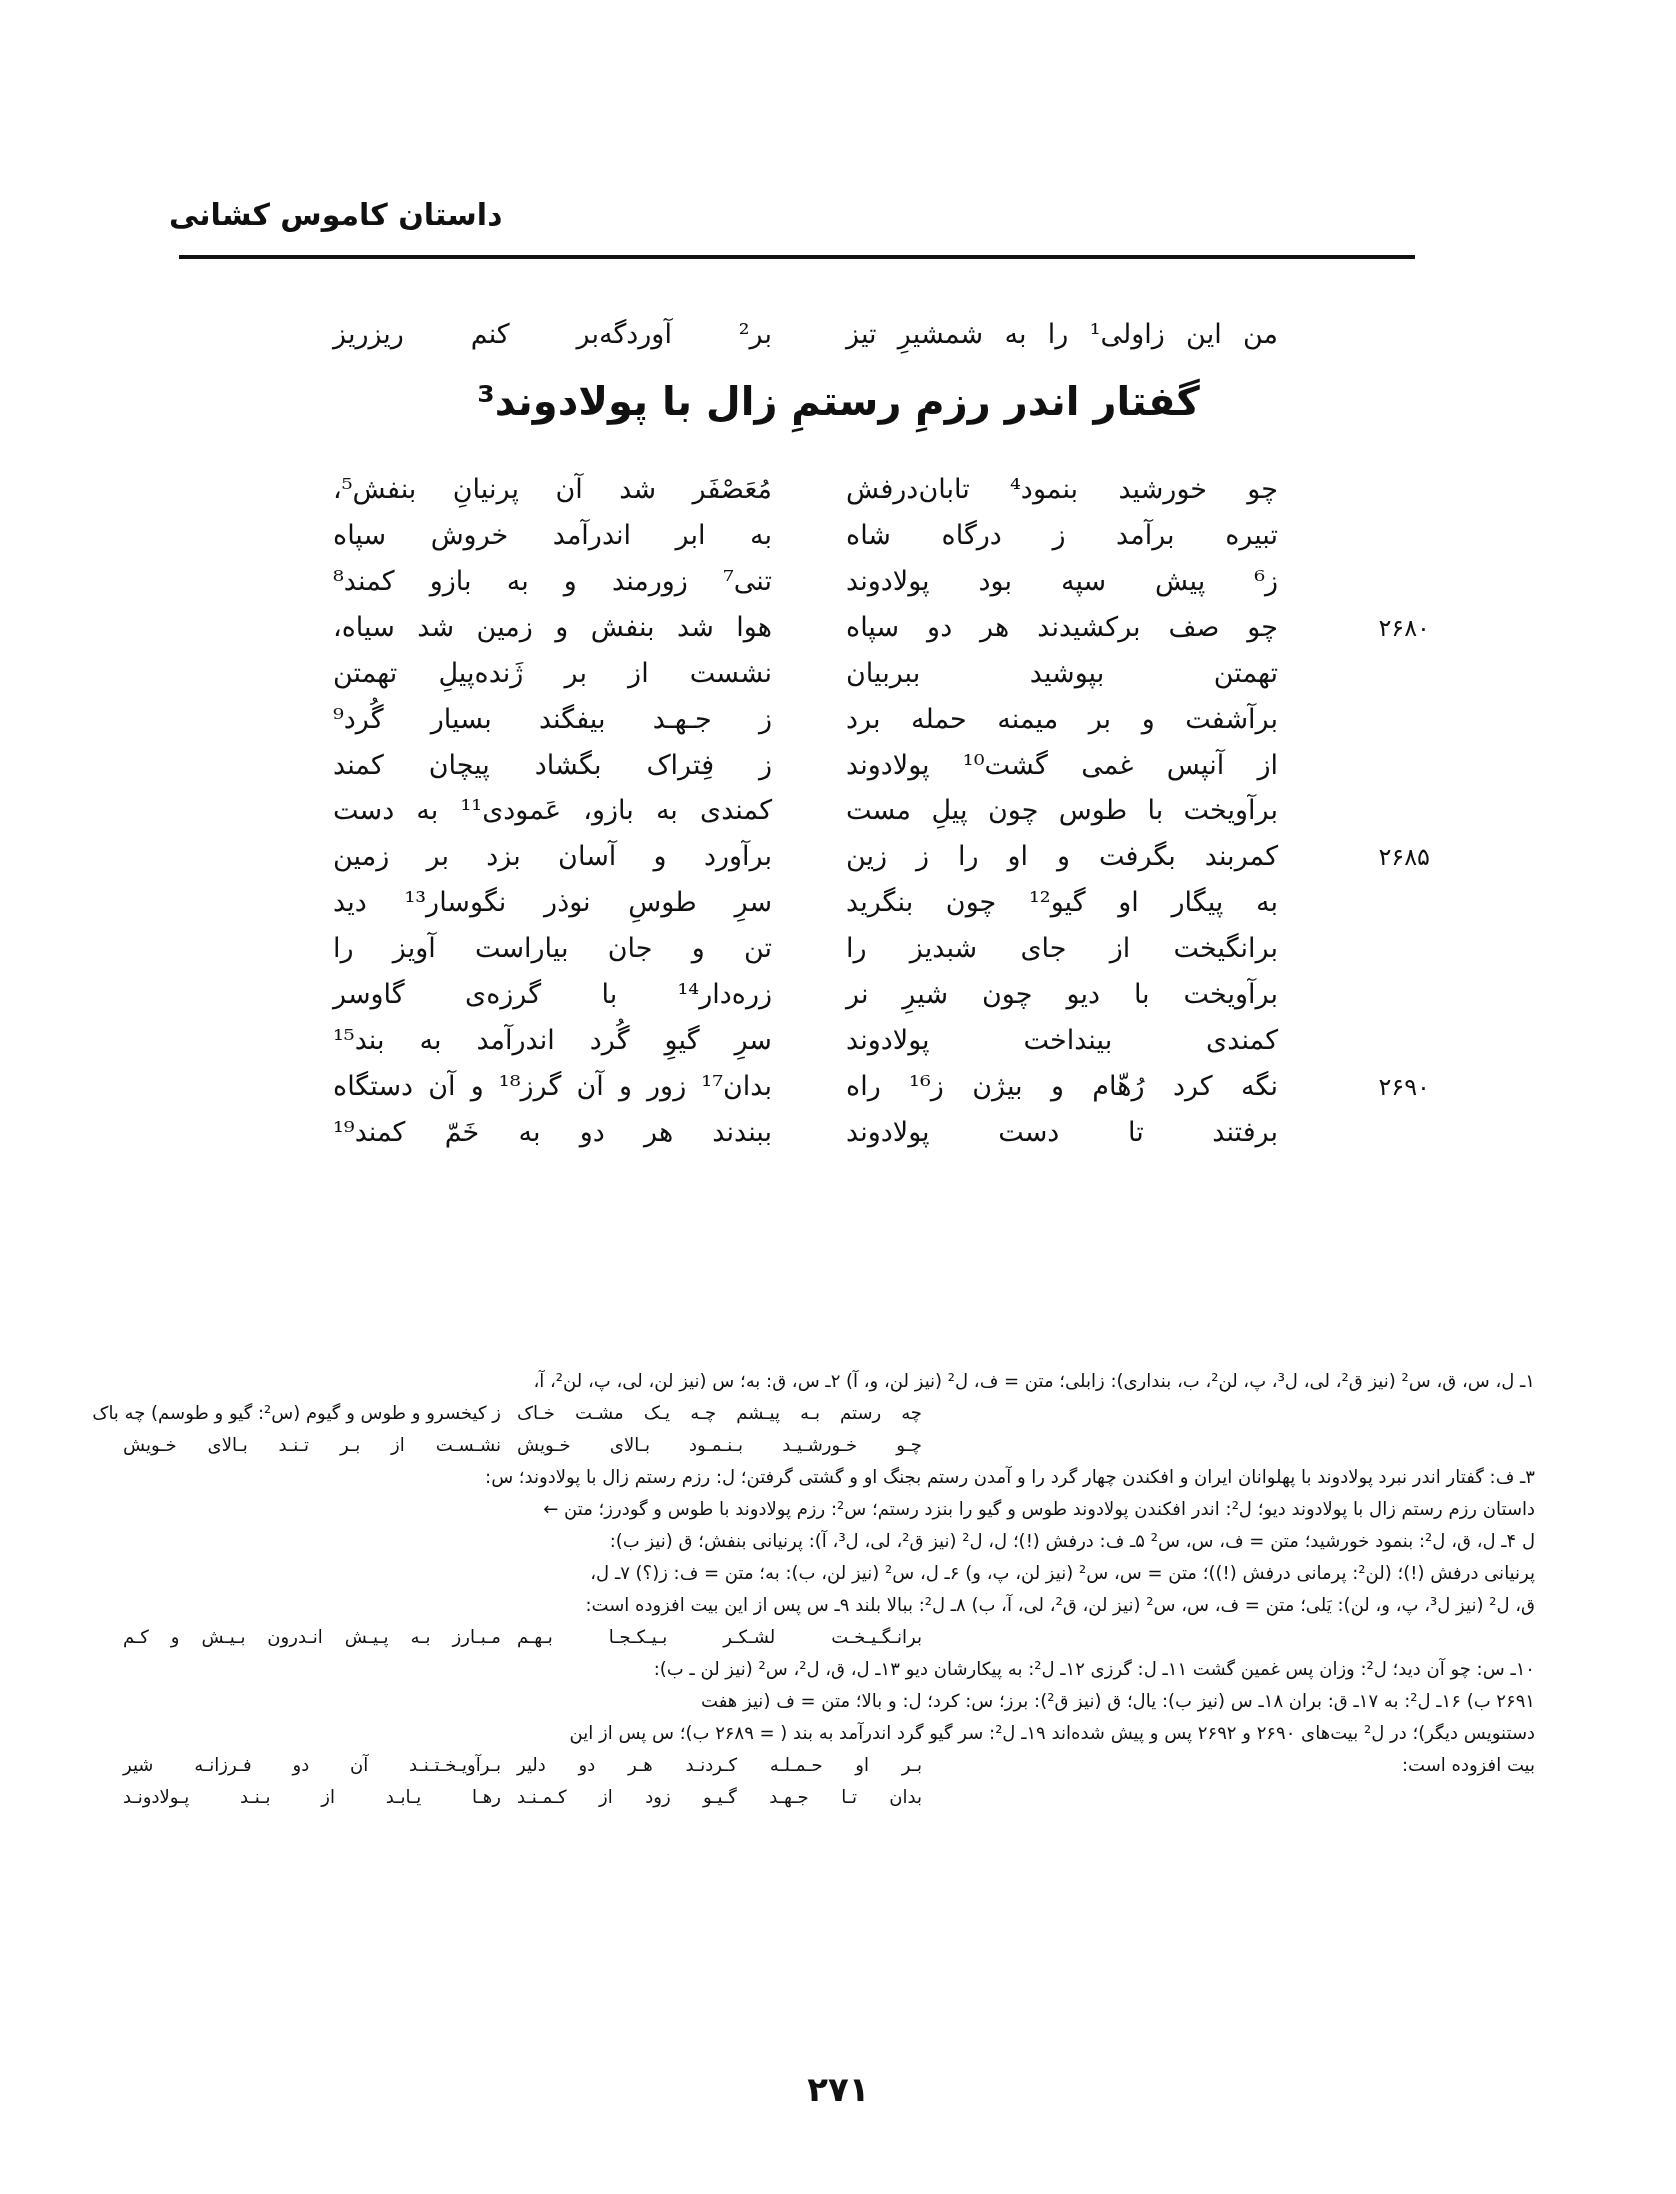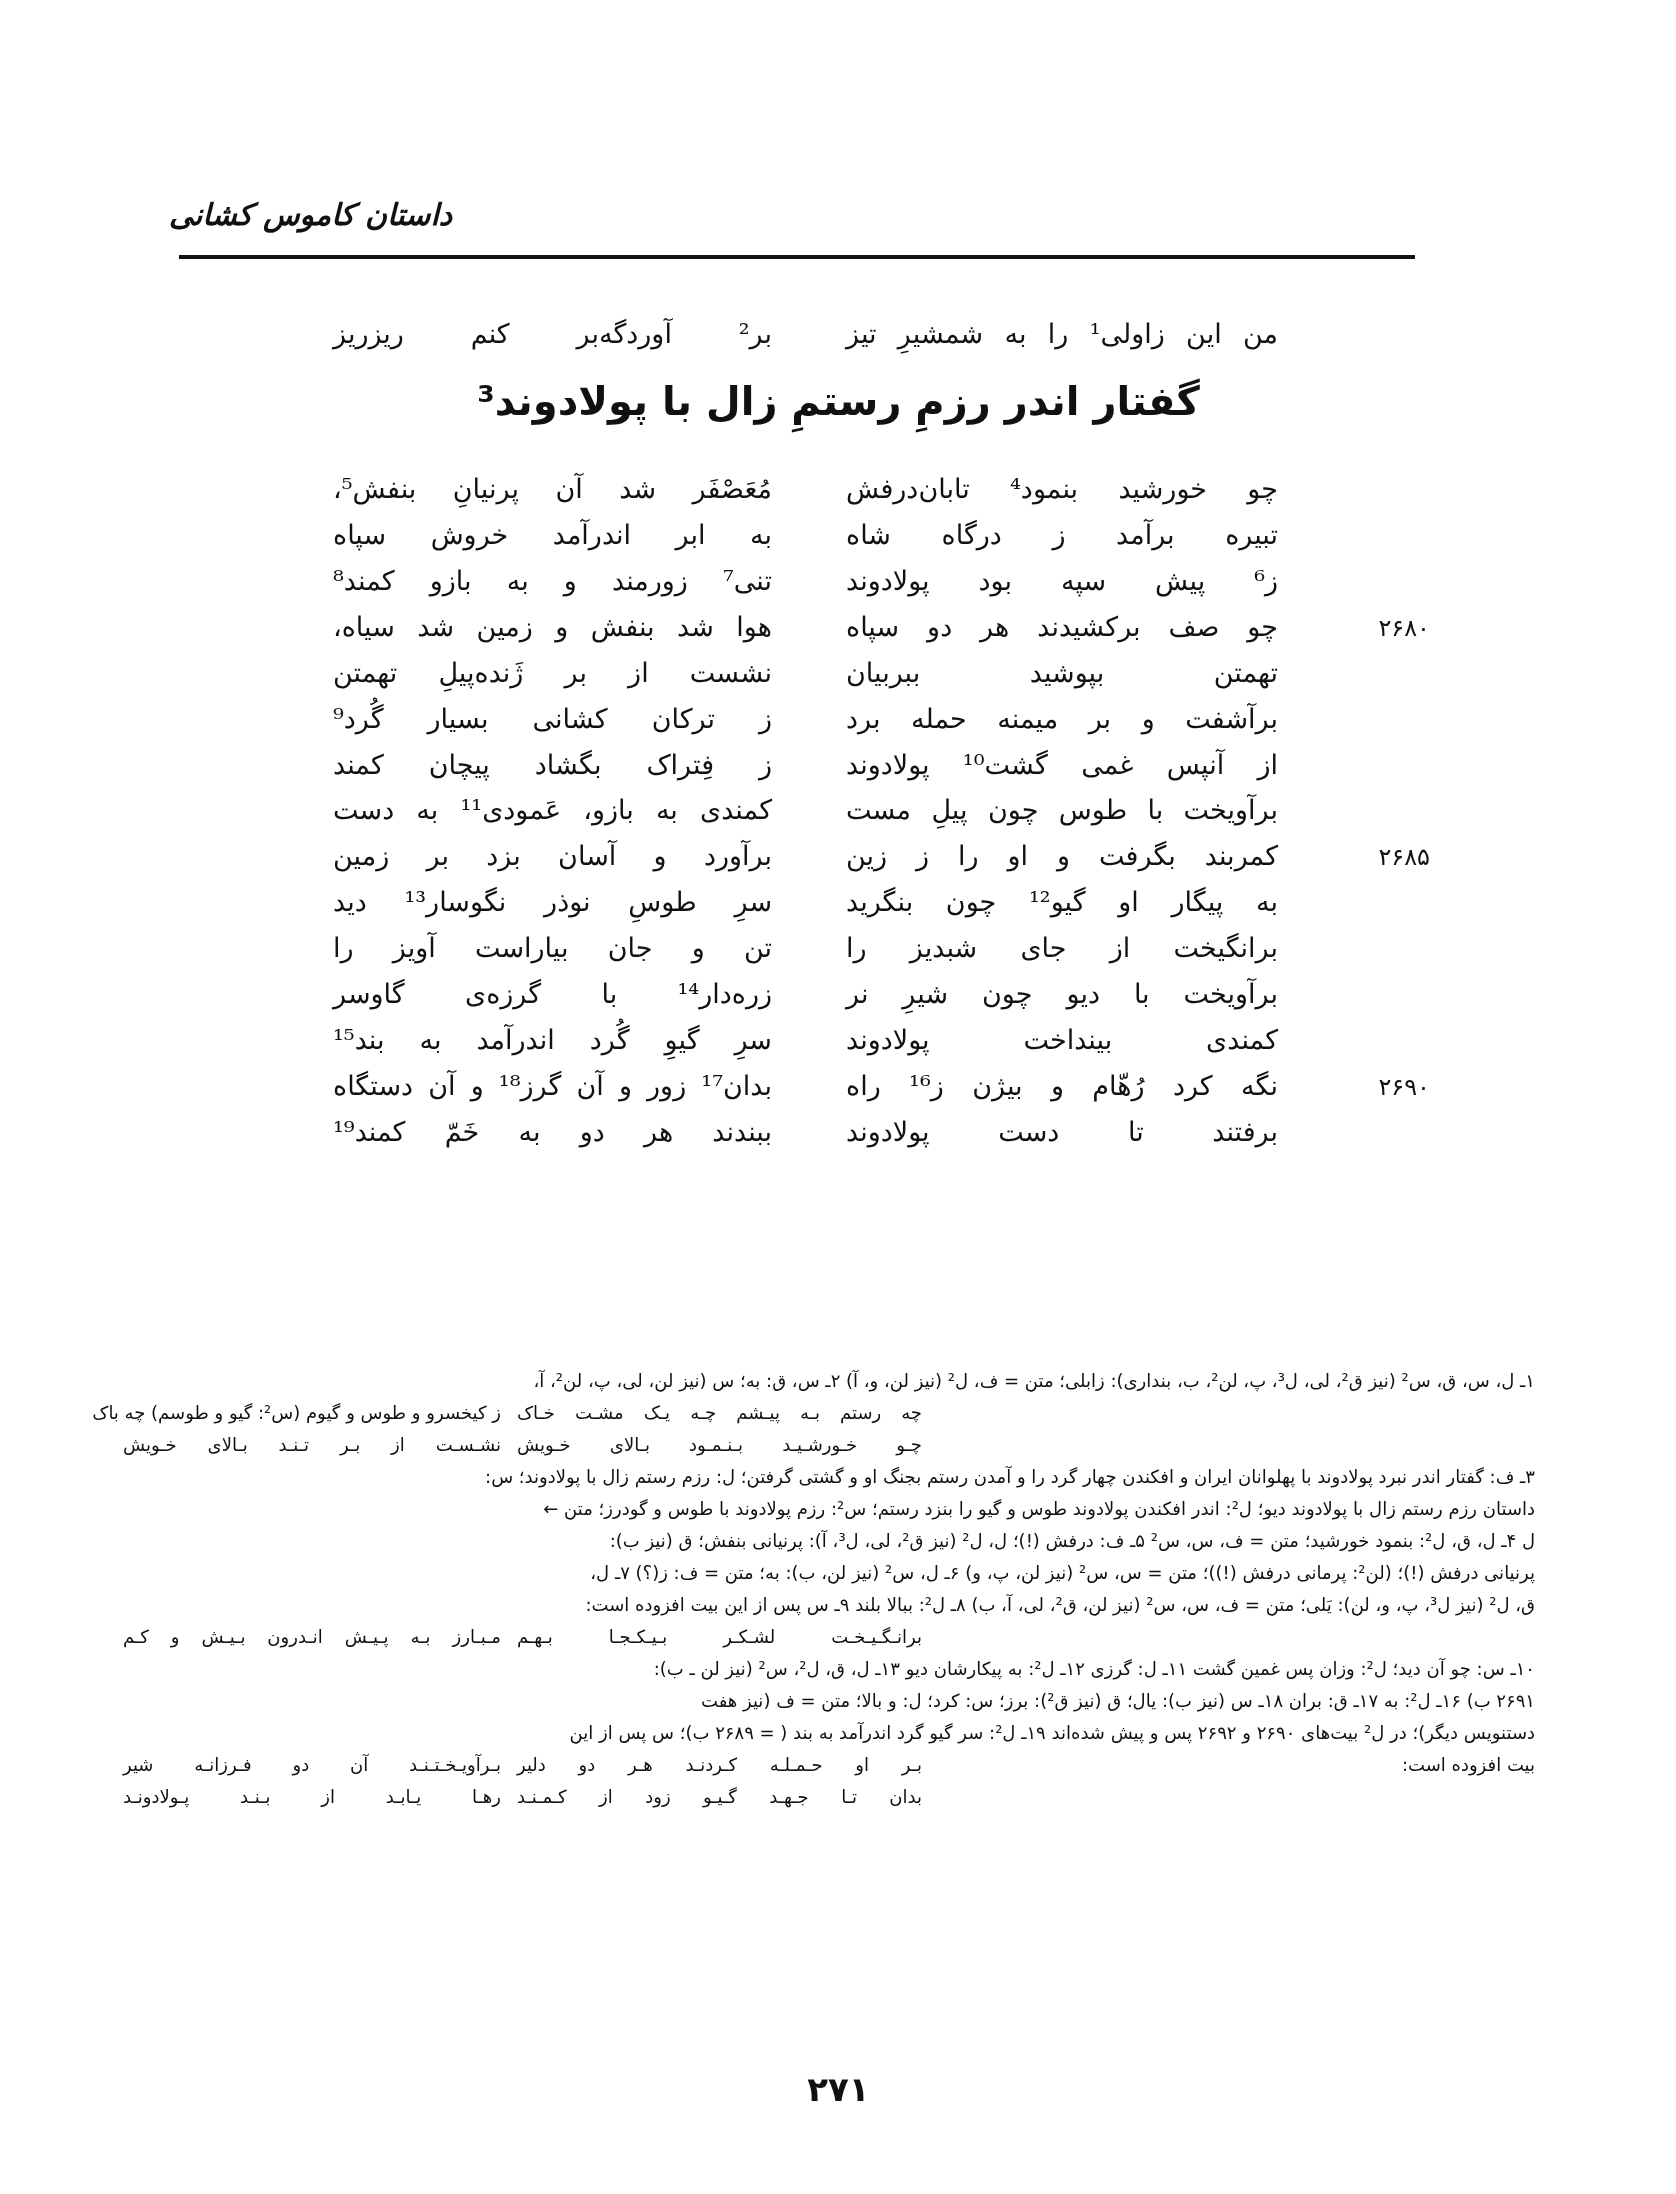--- a/index.html
+++ b/index.html
@@ -4,21 +4,21 @@
 <style>
   html, body { margin: 0; padding: 0; background: #ffffff; }
   body {
     width: 1677px; height: 2194px; position: relative; overflow: hidden;
     font-family: "DejaVu Serif", "Liberation Serif", serif; color: #111;
   }
   .page { position: absolute; inset: 0; }
   .running-head {
     position: absolute; top: 197px; left: 169px;
     font-family: "DejaVu Sans", sans-serif; font-weight: bold; font-size: 30px;
-    direction: rtl; letter-spacing: 0; font-style: italic;
+    direction: rtl; letter-spacing: 0;
   }
   .head-rule {
     position: absolute; top: 255px; left: 179px; width: 1236px; height: 4px;
     background: #111;
   }
   .verse-row {
     position: absolute; left: 0; width: 1677px; height: 42px;
     direction: rtl;
   }
   .hemistich {
@@ -91,21 +91,21 @@
       <span class="hemistich hemi-left">هوا شد بنفش و زمین شد سیاه،</span>
     </div>
     <div class="verse-row" style="top:657px">
       <span class="verse-num"></span>
       <span class="hemistich hemi-right">تهمتن بپوشید ببربیان</span>
       <span class="hemistich hemi-left">نشست از بر ژَنده‌پیلِ تهمتن</span>
     </div>
     <div class="verse-row" style="top:703px">
       <span class="verse-num"></span>
       <span class="hemistich hemi-right">برآشفت و بر میمنه حمله برد</span>
-      <span class="hemistich hemi-left">ز ترکان کشانی بسیار گُرد⁹</span>
+      <span class="hemistich hemi-left">ز جـهـد بیفگند بسیار گُرد⁹</span>
     </div>
     <div class="verse-row" style="top:749px">
       <span class="verse-num"></span>
       <span class="hemistich hemi-right">از آنپس غمی گشت¹⁰ پولادوند</span>
       <span class="hemistich hemi-left">ز فِتراک بگشاد پیچان کمند</span>
     </div>
     <div class="verse-row" style="top:794px">
       <span class="verse-num"></span>
       <span class="hemistich hemi-right">برآویخت با طوس چون پیلِ مست</span>
       <span class="hemistich hemi-left">کمندی به بازو، عَمودی¹¹ به دست</span>

